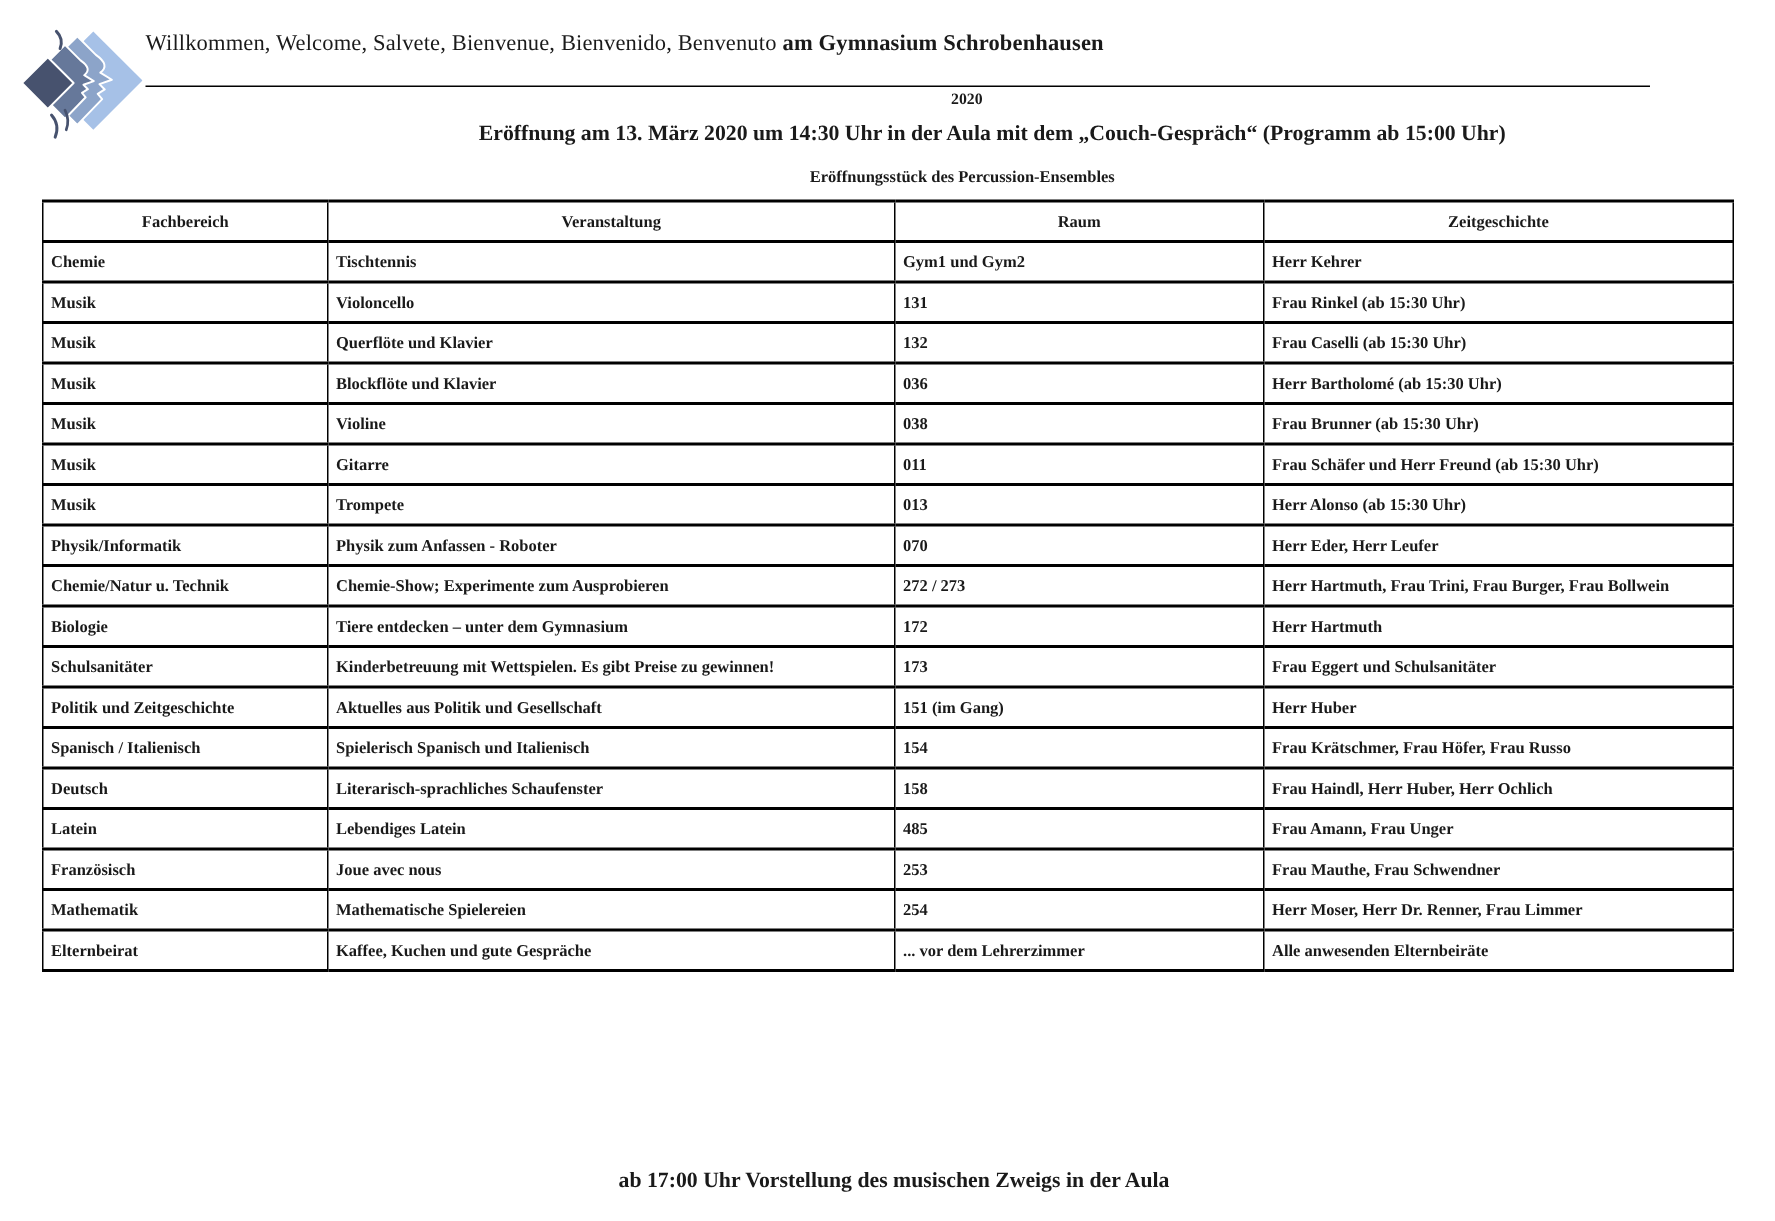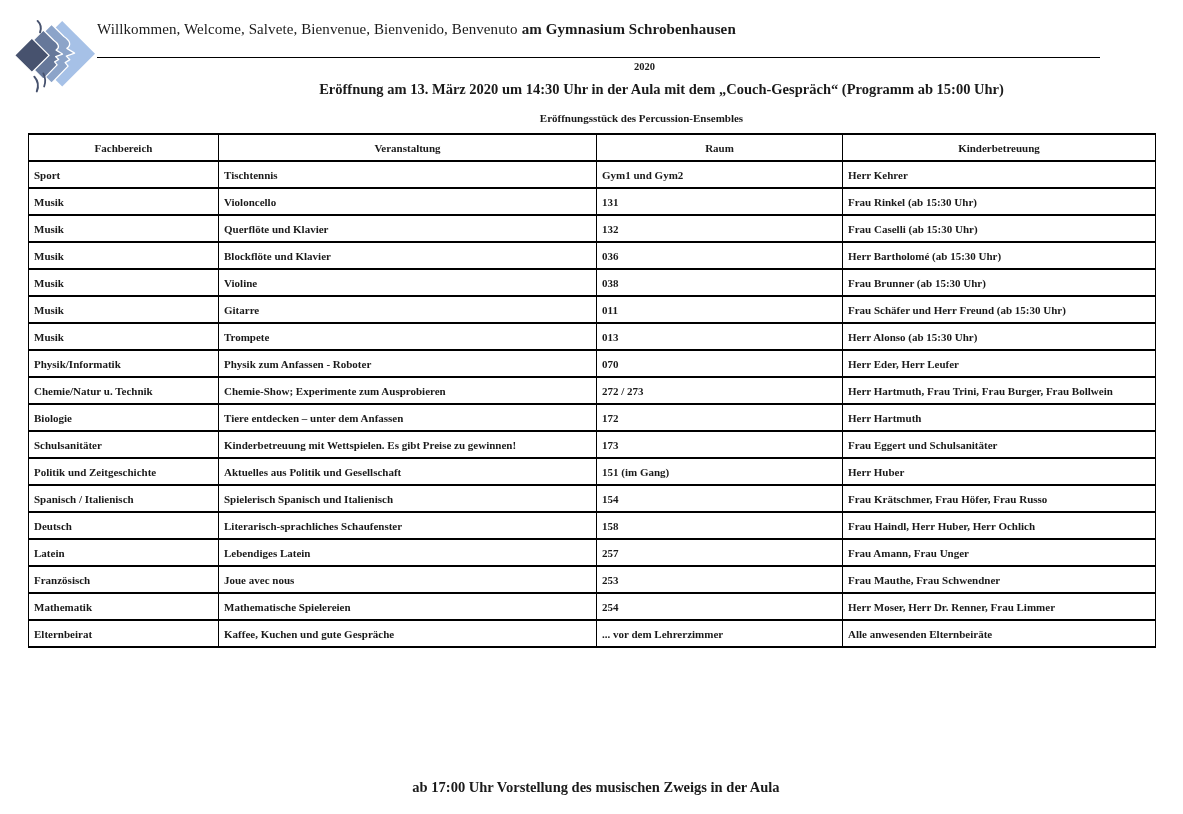--- a/index.html
+++ b/index.html
@@ -124,26 +124,26 @@
       <col style="width:190px">
       <col style="width:378px">
       <col style="width:246px">
       <col style="width:313px">
     </colgroup>
     <thead>
       <tr>
         <th>Fachbereich</th>
         <th>Veranstaltung</th>
         <th>Raum</th>
-        <th>Kinderbetreuung</th>
+        <th>Zeitgeschichte</th>
       </tr>
     </thead>
     <tbody>
         <tr>
-          <td>Sport</td>
+          <td>Chemie</td>
           <td>Tischtennis</td>
           <td>Gym1 und Gym2</td>
           <td>Herr Kehrer</td>
         </tr>
         <tr>
           <td>Musik</td>
           <td>Violoncello</td>
           <td>131</td>
           <td>Frau Rinkel (ab 15:30 Uhr)</td>
         </tr>
@@ -184,21 +184,21 @@
           <td>Herr Eder, Herr Leufer</td>
         </tr>
         <tr>
           <td>Chemie/Natur u. Technik</td>
           <td>Chemie-Show; Experimente zum Ausprobieren</td>
           <td>272 / 273</td>
           <td>Herr Hartmuth, Frau Trini, Frau Burger, Frau Bollwein</td>
         </tr>
         <tr>
           <td>Biologie</td>
-          <td>Tiere entdecken – unter dem Anfassen</td>
+          <td>Tiere entdecken – unter dem Gymnasium</td>
           <td>172</td>
           <td>Herr Hartmuth</td>
         </tr>
         <tr>
           <td>Schulsanitäter</td>
           <td>Kinderbetreuung mit Wettspielen. Es gibt Preise zu gewinnen!</td>
           <td>173</td>
           <td>Frau Eggert und Schulsanitäter</td>
         </tr>
         <tr>
@@ -215,21 +215,21 @@
         </tr>
         <tr>
           <td>Deutsch</td>
           <td>Literarisch-sprachliches Schaufenster</td>
           <td>158</td>
           <td>Frau Haindl, Herr Huber, Herr Ochlich</td>
         </tr>
         <tr>
           <td>Latein</td>
           <td>Lebendiges Latein</td>
-          <td>257</td>
+          <td>485</td>
           <td>Frau Amann, Frau Unger</td>
         </tr>
         <tr>
           <td>Französisch</td>
           <td>Joue avec nous</td>
           <td>253</td>
           <td>Frau Mauthe, Frau Schwendner</td>
         </tr>
         <tr>
           <td>Mathematik</td>

